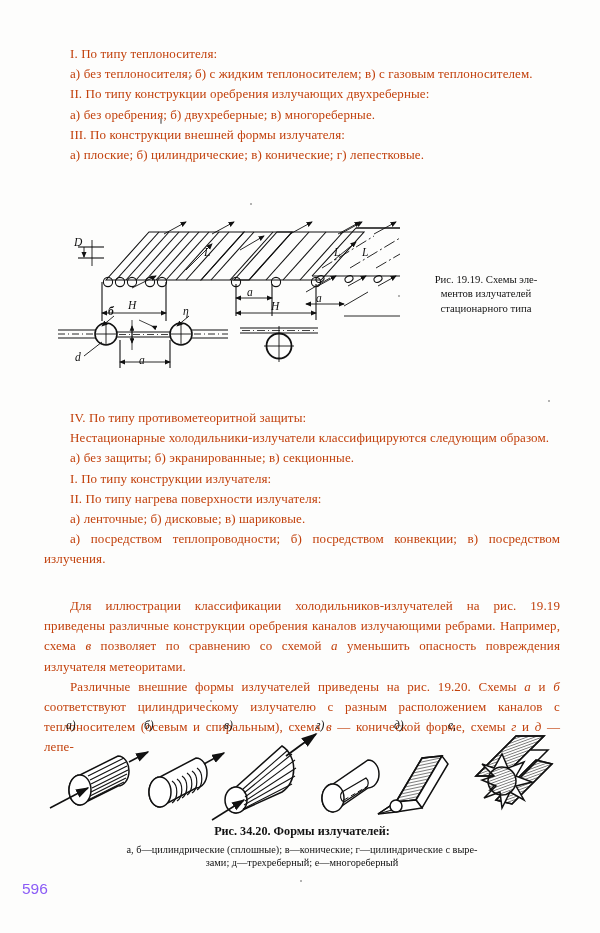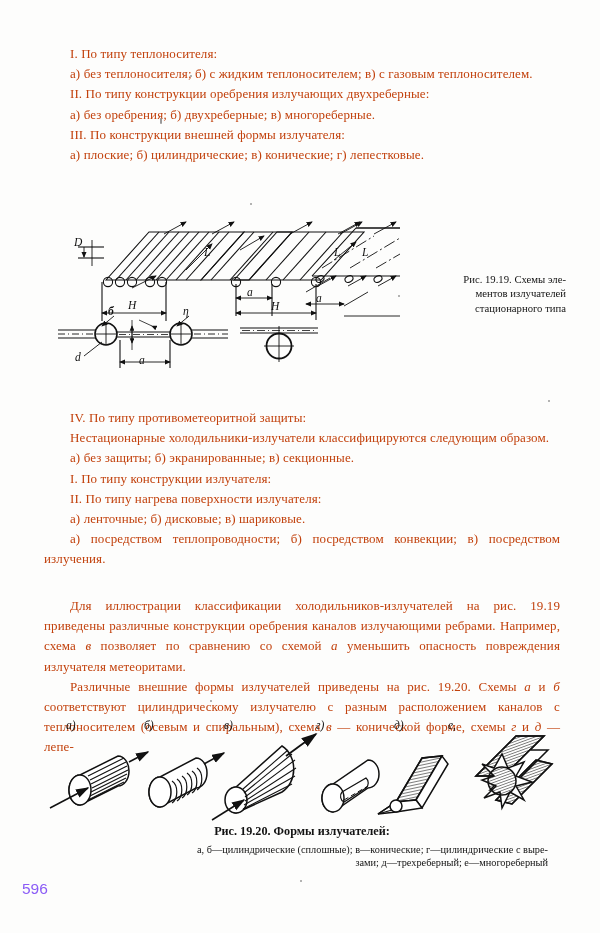--- a/index.html
+++ b/index.html
@@ -47,21 +47,21 @@
   }
   #fig-1919 svg { display: block; }
 
   .cap-side {
     position: absolute;
     left: 406px;
     top: 272px;
     width: 160px;
     font-size: 10.7px;
     line-height: 14.4px;
-    text-align: right;
+    text-align: center;
     color: #131313;
   }
 
   
   #fig-1920 {
     position: absolute;
     left: 44px;
     top: 716px;
     width: 516px;
     height: 108px;
@@ -76,21 +76,21 @@
     text-align: center;
     font-size: 12.2px;
     font-weight: bold;
     color: #131313;
   }
   .cap-bottom-body {
     position: absolute;
     left: 56px;
     top: 843px;
     width: 492px;
-    text-align: right;
+    text-align: center;
     font-size: 10.3px;
     line-height: 13.2px;
     color: #131313;
   }
   .pageno {
     position: absolute;
     left: 22px;
     top: 880px;
     font-size: 15.5px;
     font-family: "Liberation Sans", sans-serif;
@@ -391,21 +391,21 @@
           <path d="M452,84 L492,44 L508,48 L468,88 z" fill="none"></path>
 
           <path d="M438,48 L450,60 L438,64 L452,70 L440,82 L456,76 L458,92 L466,76 L480,84 L472,70 L488,66 L472,60 L480,46 L464,52 L458,38 L450,52 z" fill="#fff" stroke-width="1.5"></path>
           <circle cx="458" cy="65" r="14" fill="url(#hatch2)" stroke-width="1.5"></circle>
         </g>
 
       </g>
     </svg>
   </div>
 
-  <div class="cap-bottom-title">Рис. 19.20. Формы излучателей:</div>
+  <div class="cap-bottom-title">Рис. 34.20. Формы излучателей:</div>
   <div class="cap-bottom-body">
     <div>а, б—цилиндрические (сплошные); в—конические; г—цилиндрические   с выре-</div>
     <div>зами; д—трехреберный; е—многореберный</div>
   </div>
 
   <div class="pageno">596</div>
 
   <span class="speck" style="left:190px;top:75px;width:2px;height:2px;"></span>
   <span class="speck" style="left:160px;top:118px;width:1.5px;height:6px;border-radius:1px;"></span>
   <span class="speck" style="left:250px;top:203px;width:2px;height:2px;"></span>

